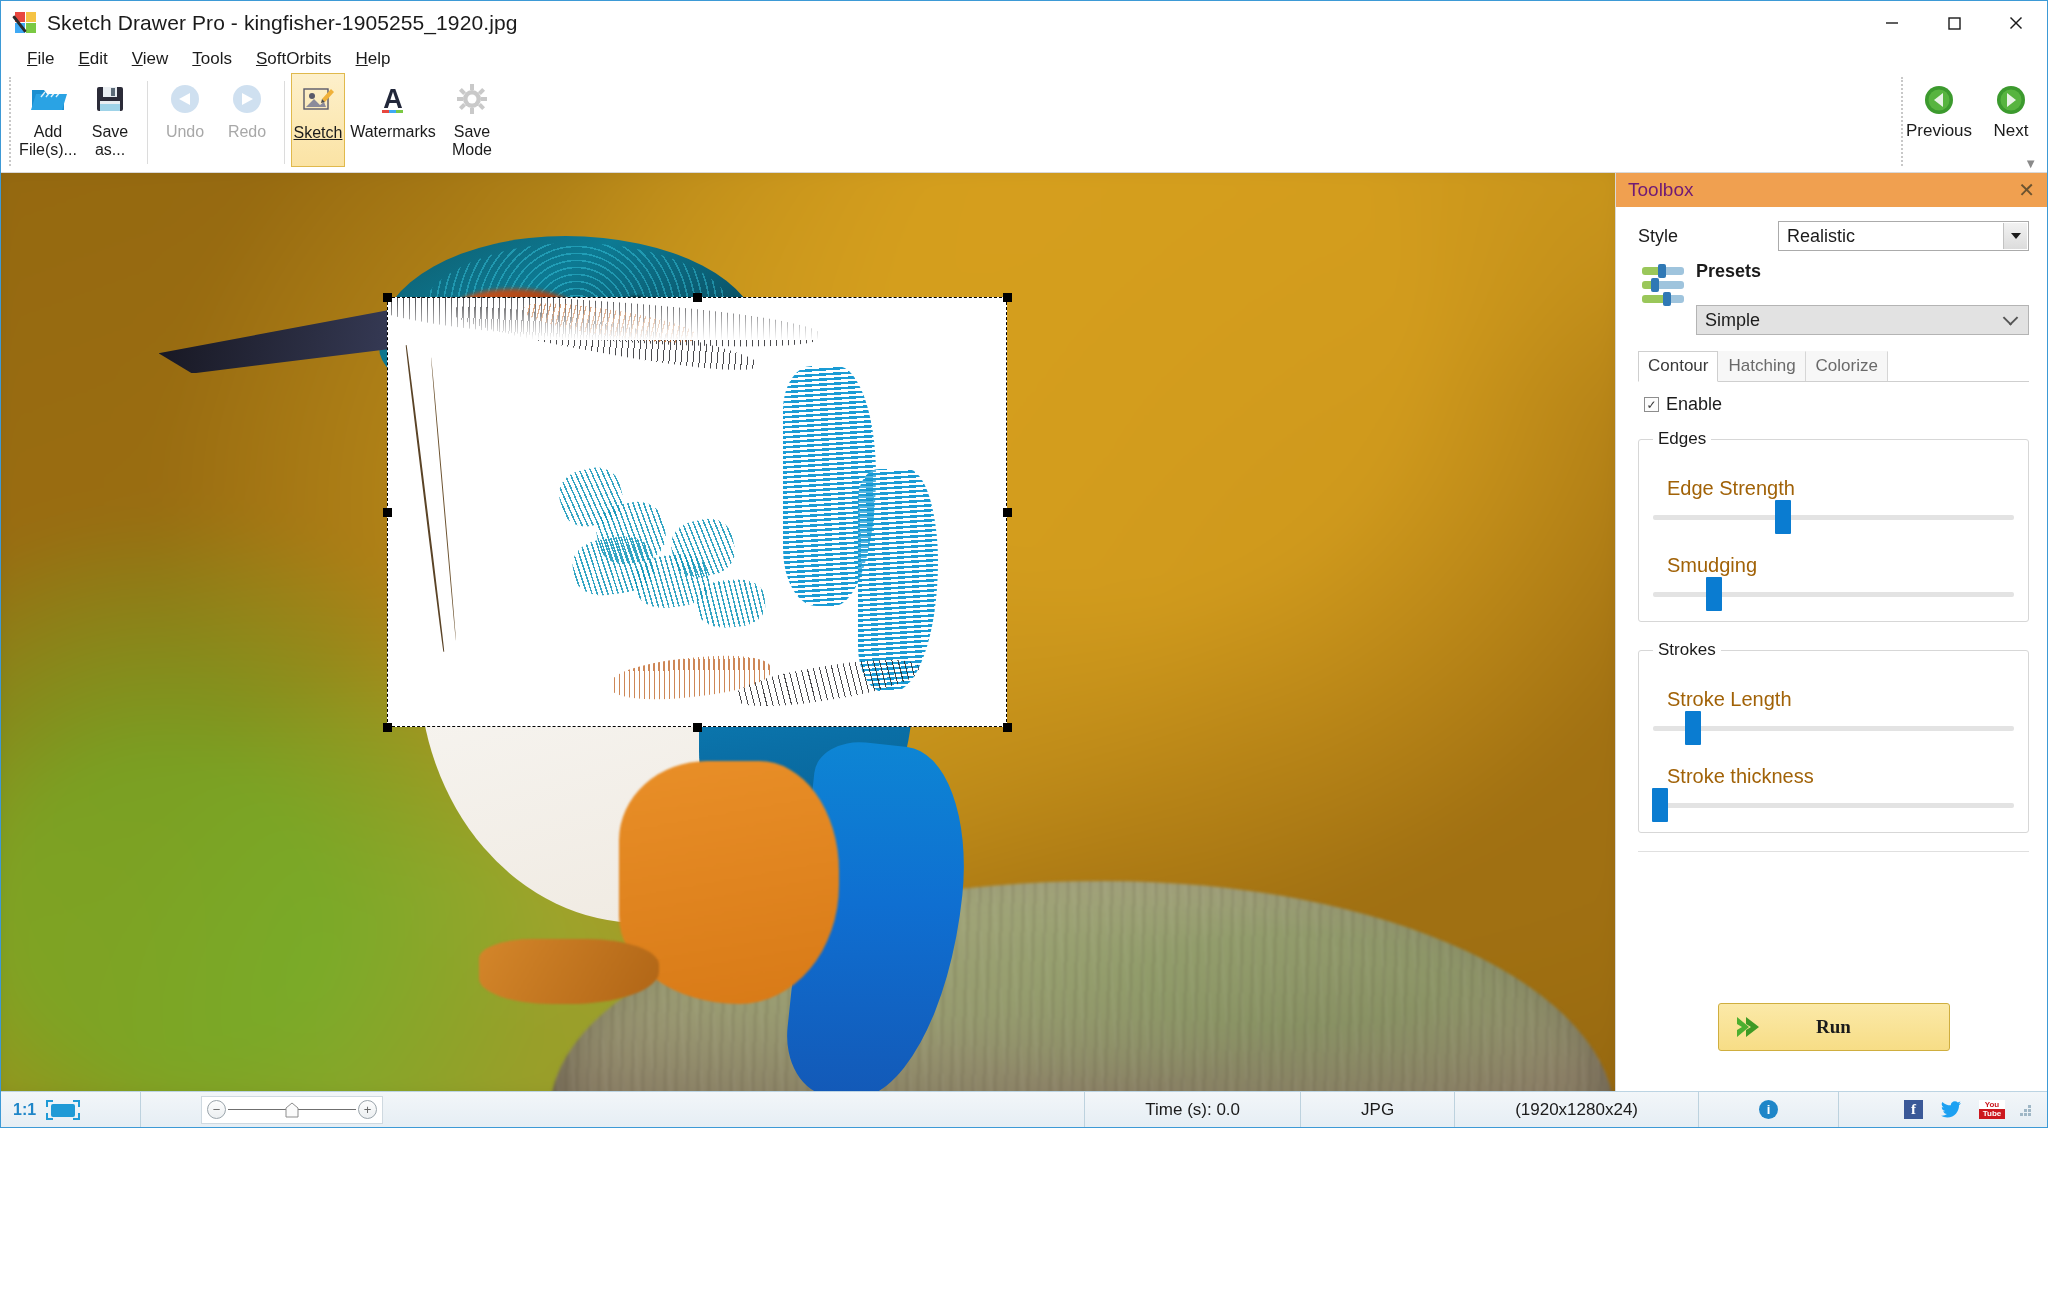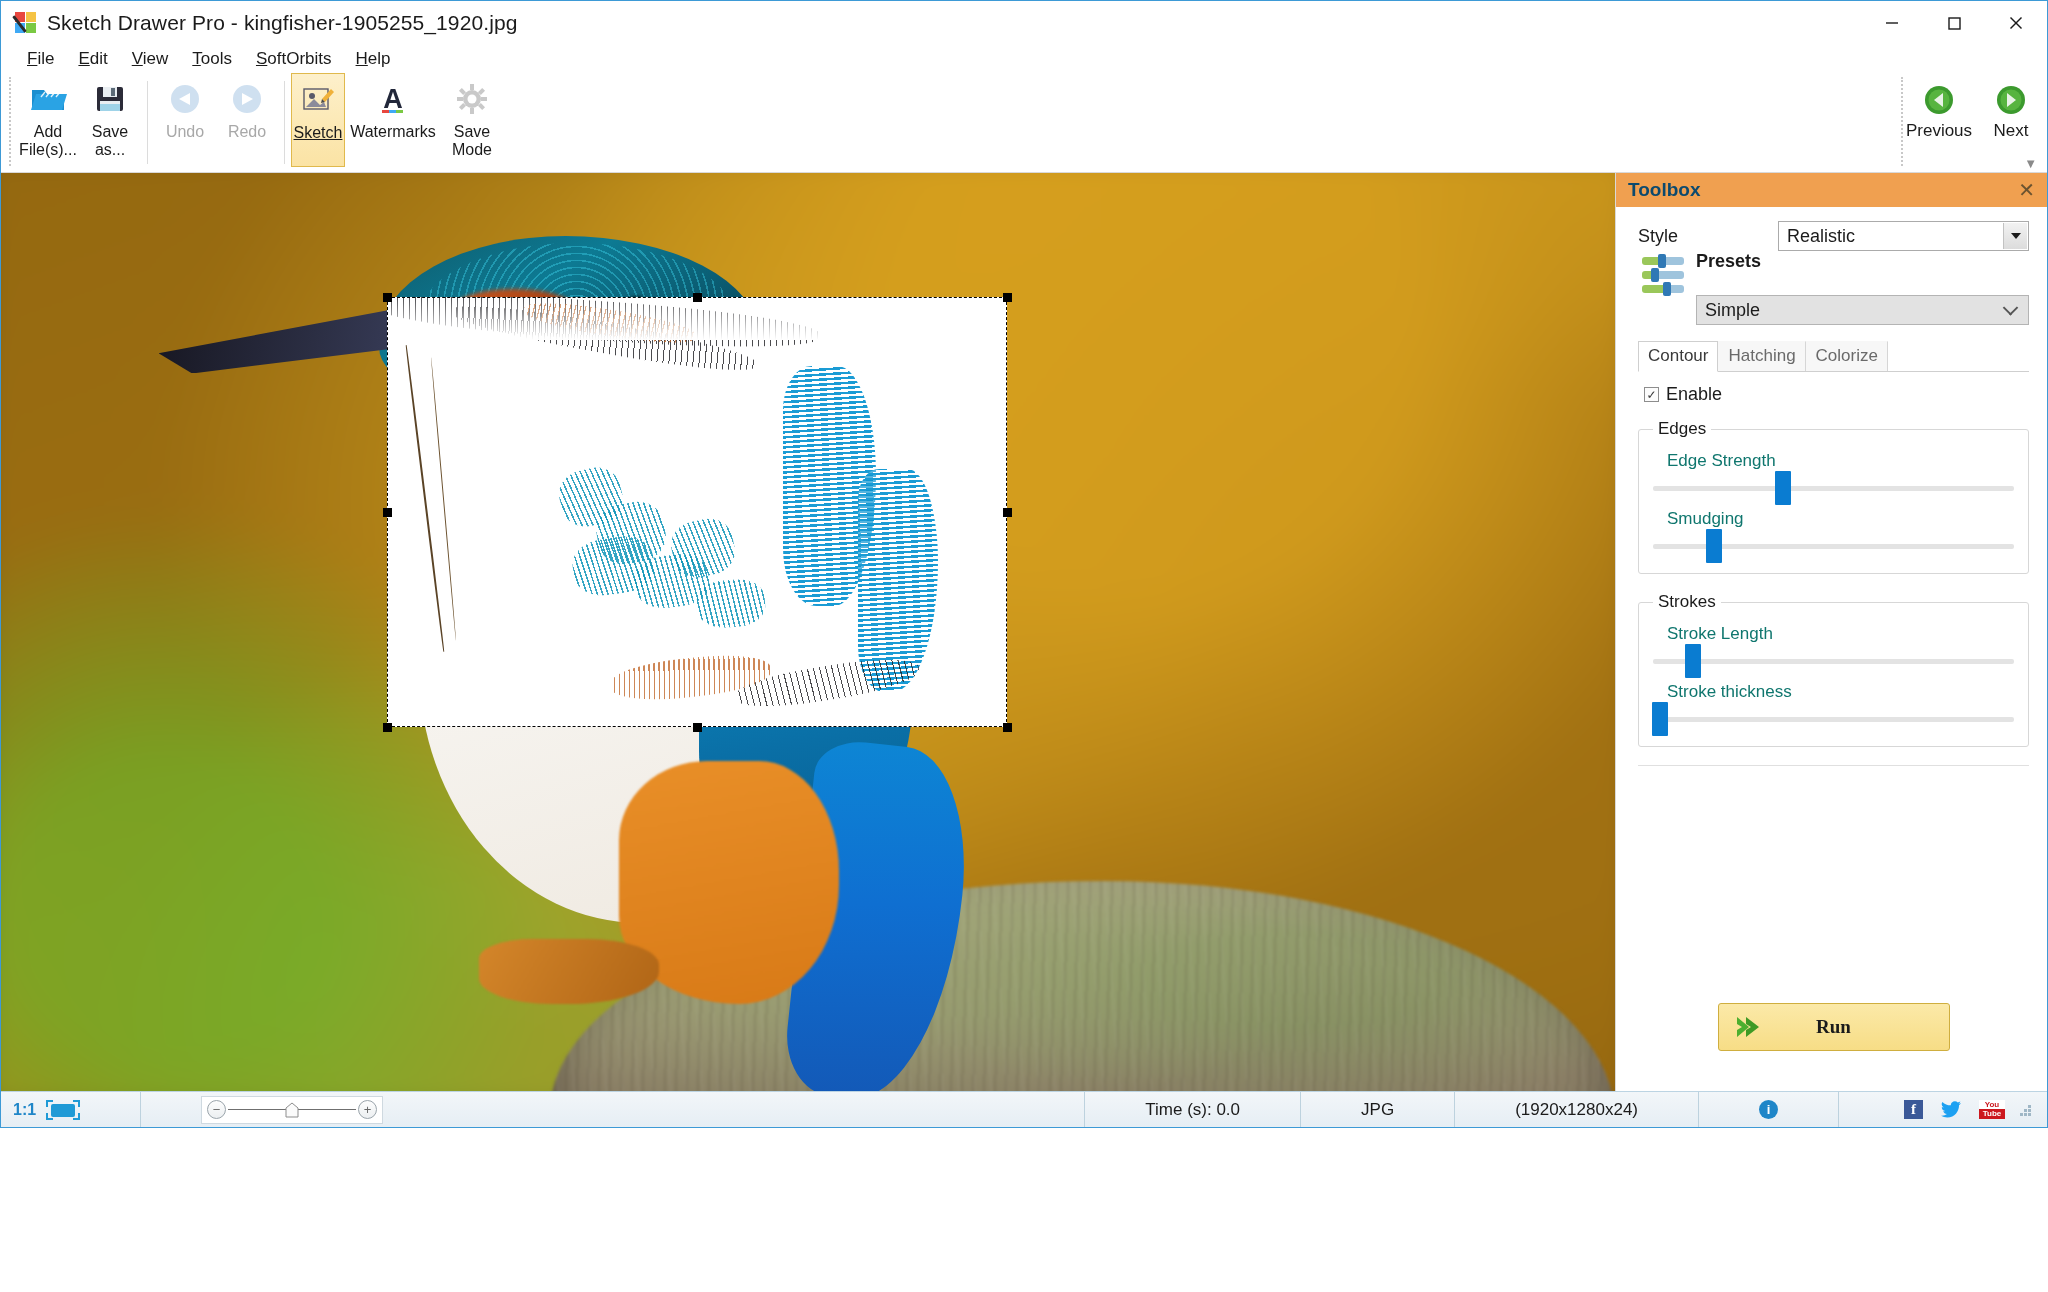--- a/index.html
+++ b/index.html
@@ -281,27 +281,27 @@
     border-left: 1px solid #d9d9d9;
     display: flex; flex-direction: column;
   }
   .tb-header {
     height: 34px;
     background: #f0a050;
     display: flex; align-items: center;
     padding: 0 8px 0 12px;
     flex: 0 0 34px;
   }
-  .tb-title { font-size: 19px; font-weight: bold; color: #0c4a6e; }
+  .tb-title { font-size: 19px; font-weight: normal; color: #701a75; }
   .tb-spacer { flex: 1; }
   .tb-close { font-size: 20px; color: #6b5330; line-height: 1; padding: 0 4px; }
 
   .tb-body { padding: 14px 18px 0 22px; flex:1; display:flex; flex-direction:column; min-height:0; }
 
-  .row-style { display:flex; align-items:center; }
+  .row-style { display:flex; align-items:center; margin-bottom: 10px; }
   .lbl-style { font-size: 18px; color:#1b1b1b; width: 140px; }
   .sel-style {
     flex: 1; height: 30px;
     border: 1px solid #ababab; background:#fff;
     display:flex; align-items:center; position:relative;
     padding-left: 8px; font-size:18px; color:#1b1b1b;
   }
   .sel-style .arrowbox {
     position:absolute; right:1px; top:1px; bottom:1px; width:24px;
     background: linear-gradient(#f2f2f2,#dcdcdc);
@@ -345,21 +345,21 @@
   }
   .enable-lbl { font-size:18px; color:#1b1b1b; }
 
   fieldset.grp {
     border:1px solid #d7d7d7; border-radius:3px;
     margin: 6px 0 12px 0; padding: 4px 14px 14px 14px;
   }
   fieldset.grp legend { font-size:17px; color:#1b1b1b; padding: 0 5px; }
 
   .slider-block { margin-top: 6px; }
-  .slider-lbl { font-size:17px; color:#0f766e; margin: 8px 0 4px 14px; }
+  .slider-lbl { font-size:20px; color:#a16207; margin: 24px 0 4px 14px; }
   .slider {
     position: relative; height: 26px;
     display:flex; align-items:center;
   }
   .slider .track {
     position:absolute; left:0; right:0; height:5px;
     background:#e3e3e3; border-radius:2px;
   }
   .slider .thumb {
     position:absolute; width:16px; height:34px;

